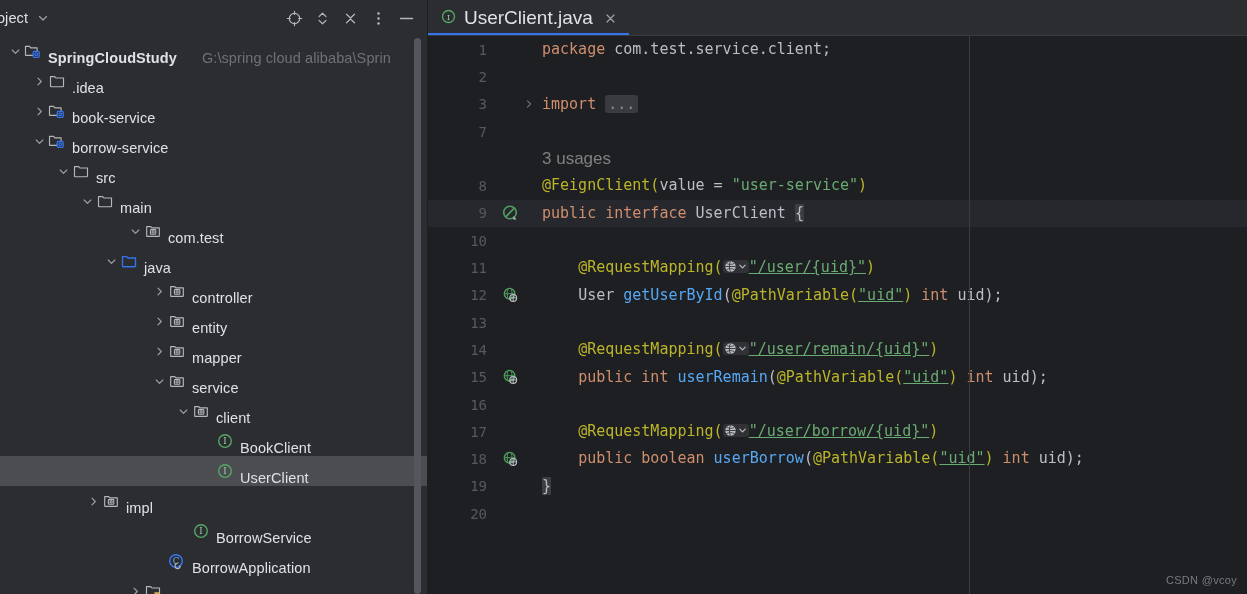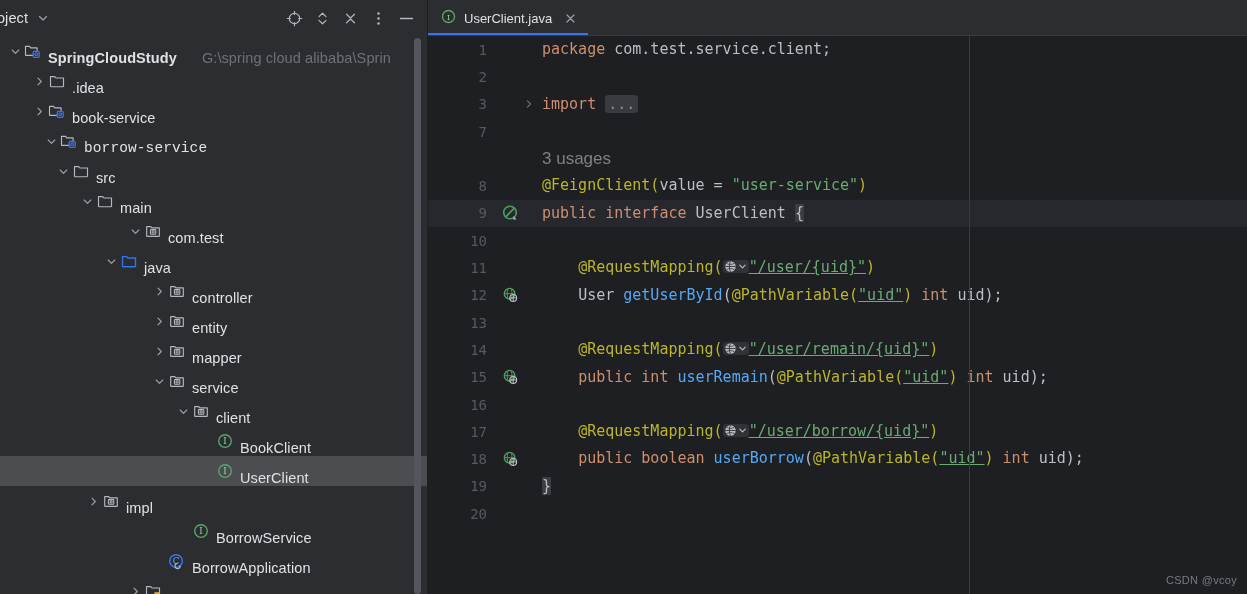--- a/index.html
+++ b/index.html
@@ -30,21 +30,21 @@
   #sidebar-scrollbar { position:absolute; right:7px; top:38px; width:7px; height:556px; background:#53565c; border-radius:4px; }
   #sidebar-divider { position:absolute; right:0; top:0; width:1px; height:594px; background:#1e1f22; }
 
   
   #editor-pane { position:relative; flex:1 1 auto; height:594px; background:#1e1f22; overflow:hidden; }
 
   #tabbar { height:36px; background:#2b2d30; position:relative; display:flex; align-items:stretch; }
   #tab { display:flex; align-items:center; padding:0 10px 0 13px; gap:8px; position:relative; background:#2b2d30; }
   #tab-underline { position:absolute; left:0; bottom:0; height:3px; width:100%; background:#3574f0; }
   #tabbar-underline { position:absolute; left:0; bottom:0; height:1px; width:100%; background:#393b40; }
-  #tab-label { font-size:13px; color:#dfe1e5; }
+  #tab-label { font-size:19px; color:#dfe1e5; }
   #tab-close { width:16px; height:16px; display:flex; align-items:center; justify-content:center; margin-left:2px; }
 
   #code-area { position:absolute; top:36px; left:0; right:0; bottom:0; background:#1e1f22; }
 
   .cline { position:relative; height:27.3px; display:flex; align-items:center; }
   .cline.current { background:#26282e; }
   .gutter { width:114px; flex:0 0 114px; height:100%; display:flex; align-items:center; position:relative; }
   .lnum { position:absolute; right:55px; font-family:"DejaVu Sans Mono", monospace; font-size:14px; color:#565a5f; }
   .gmark { position:absolute; left:74px; top:50%; transform:translateY(-50%); display:flex; align-items:center; }
   .gfold { position:absolute; left:96px; top:50%; transform:translateY(-50%); }
@@ -156,21 +156,21 @@
           </span>
           <span class="ico">
             <svg width="17" height="16" viewBox="0 0 17 16">
               <path d="M1.5 3.4h4.1l1.2 1.4h6.3v7.0a.6.6 0 0 1-.6.6H2.1a.6.6 0 0 1-.6-.6z" fill="none" stroke="#b4b7bb" stroke-width="1.15" stroke-linejoin="round"></path>
               <rect x="9.2" y="8.3" width="6.0" height="6.0" rx="1" fill="#2b2d30" stroke="#3574f0" stroke-width="1.3"></rect>
               <circle cx="12.2" cy="11.3" r="1.35" fill="none" stroke="#3574f0" stroke-width="1.2"></circle>
             </svg>
           </span>
           <span class="lbl">book-service</span>
         </div>
-        <div class="row" style="padding-left: 42px; font-family: Liberation Mono, monospace;">
+        <div class="row" style="padding-left: 30px;">
           <span class="arrow">
             <svg width="11" height="11" viewBox="0 0 11 11">
               <path d="M2.2 4L5.5 7.3L8.8 4" stroke="#9ea1a6" stroke-width="1.15" fill="none" stroke-linecap="round" stroke-linejoin="round"></path>
             </svg>
           </span>
           <span class="ico">
             <svg width="17" height="16" viewBox="0 0 17 16">
               <path d="M1.5 3.4h4.1l1.2 1.4h6.3v7.0a.6.6 0 0 1-.6.6H2.1a.6.6 0 0 1-.6-.6z" fill="none" stroke="#b4b7bb" stroke-width="1.15" stroke-linejoin="round"></path>
               <rect x="9.2" y="8.3" width="6.0" height="6.0" rx="1" fill="#2b2d30" stroke="#3574f0" stroke-width="1.3"></rect>
               <circle cx="12.2" cy="11.3" r="1.35" fill="none" stroke="#3574f0" stroke-width="1.2"></circle>

